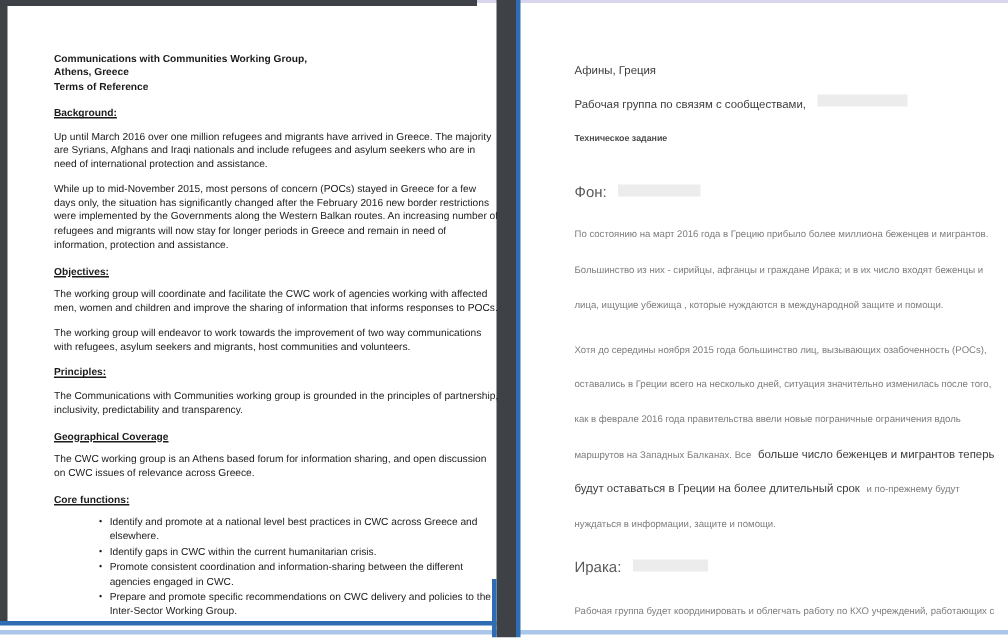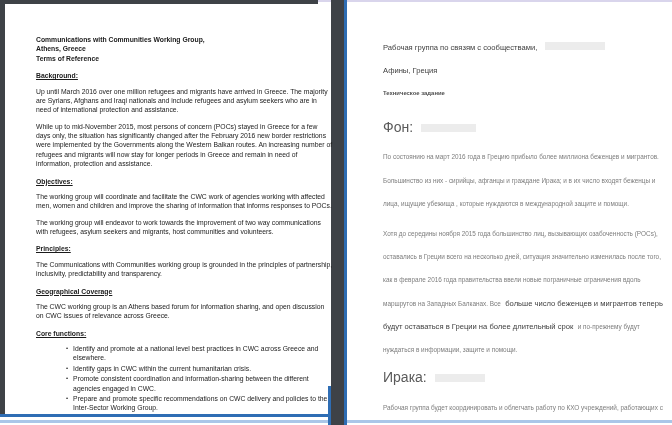--- a/index.html
+++ b/index.html
@@ -23,21 +23,21 @@
   .en-bullets{padding-left:30px;margin-top:1px;}
   .en-bullet-item{display:flex;gap:5px;margin-bottom:1px;}
   .bullet-dot{flex:0 0 auto;font-size:6px;}
 
   
   .page-right{position:absolute;left:383px;top:34px;width:283px;color:#555;}
   .ru-line{margin-bottom:1px;line-height:1.35;}
   .head-line{margin:8px 0 5px;}
   .ru-md{font-size:7.6px;color:#3d3d3d;}
   .ru-sm{font-size:6.4px;color:#7d7d7d;}
-  .ru-head{font-size:14px;color:#5a5a5a;}
+  .ru-head{font-size:10px;color:#5a5a5a;}
   .ru-xs{font-size:5.9px;color:#4d4d4d;font-weight:bold;}
   .ru-para{margin:0 0 7px;line-height:1.45;}
   .gray-box{display:inline-block;height:8px;background:#ececec;margin-left:8px;vertical-align:middle;}
   .vgap{height:6px;}
 </style>
 </head>
 <body>
 
 <div class="frame-left"></div>
 <div class="frame-top"></div>
@@ -76,22 +76,22 @@
         <span class="bullet-dot">•</span>
         <span>Promote consistent coordination and information-sharing between the different agencies engaged in CWC.</span>
       </div>
       <div class="en-bullet-item">
         <span class="bullet-dot">•</span>
         <span>Prepare and promote specific recommendations on CWC delivery and policies to the Inter-Sector Working Group.</span>
       </div>
     </div>
   </div>
 <div class="page-right" id="page-right">
+    <div class="ru-line "><span class="ru-md">Афины, Греция</span></div>
     <div class="ru-line "><span class="ru-md">Рабочая группа по связям с сообществами,</span><span class="gray-box" style="width: 60px;"></span></div>
-    <div class="ru-line "><span class="ru-md">Афины, Греция</span></div>
     <div class="ru-line "><span class="ru-xs">Техническое задание</span></div>
     <div class="vgap"></div>
     <div class="ru-line head-line"><span class="ru-head">Фон:</span><span class="gray-box" style="width: 55px;"></span></div>
     <div class="ru-para"><span class="ru-sm">По состоянию на март 2016 года в Грецию прибыло более миллиона беженцев и мигрантов. Большинство из них - сирийцы, афганцы и граждане Ирака; и в их число входят беженцы и лица, ищущие убежища , которые нуждаются в международной защите и помощи.</span></div>
     <div class="ru-para"><span class="ru-sm">Хотя до середины ноября 2015 года большинство лиц, вызывающих озабоченность (POCs), оставались в Греции всего на несколько дней, ситуация значительно изменилась после того, как в феврале 2016 года правительства ввели новые пограничные ограничения вдоль маршрутов на Западных Балканах. Все</span> <span class="ru-md">больше число беженцев и мигрантов теперь будут оставаться в Греции на более длительный срок</span> <span class="ru-sm">и по-прежнему будут нуждаться в информации, защите и помощи.</span></div>
     <div class="ru-line head-line"><span class="ru-head">Ирака:</span><span class="gray-box" style="width: 50px;"></span></div>
     <div class="ru-para"><span class="ru-sm">Рабочая группа будет координировать и облегчать работу по КХО учреждений, работающих с пострадавшими мужчинами, женщинами и детьми, и улучшать обмен информацией, которая формирует меры реагирования на POCS</span></div>
   </div>
 
 </body></html>

